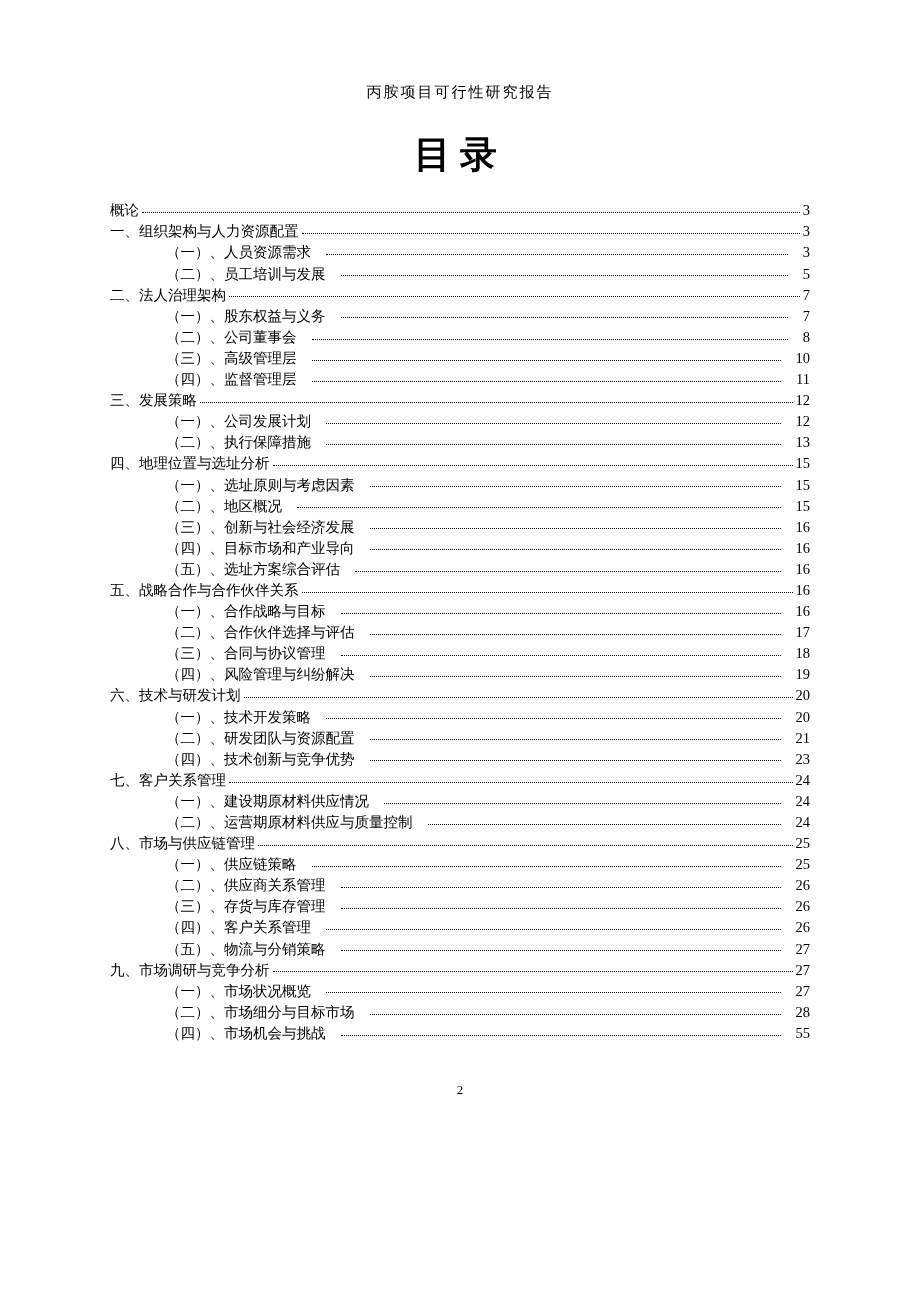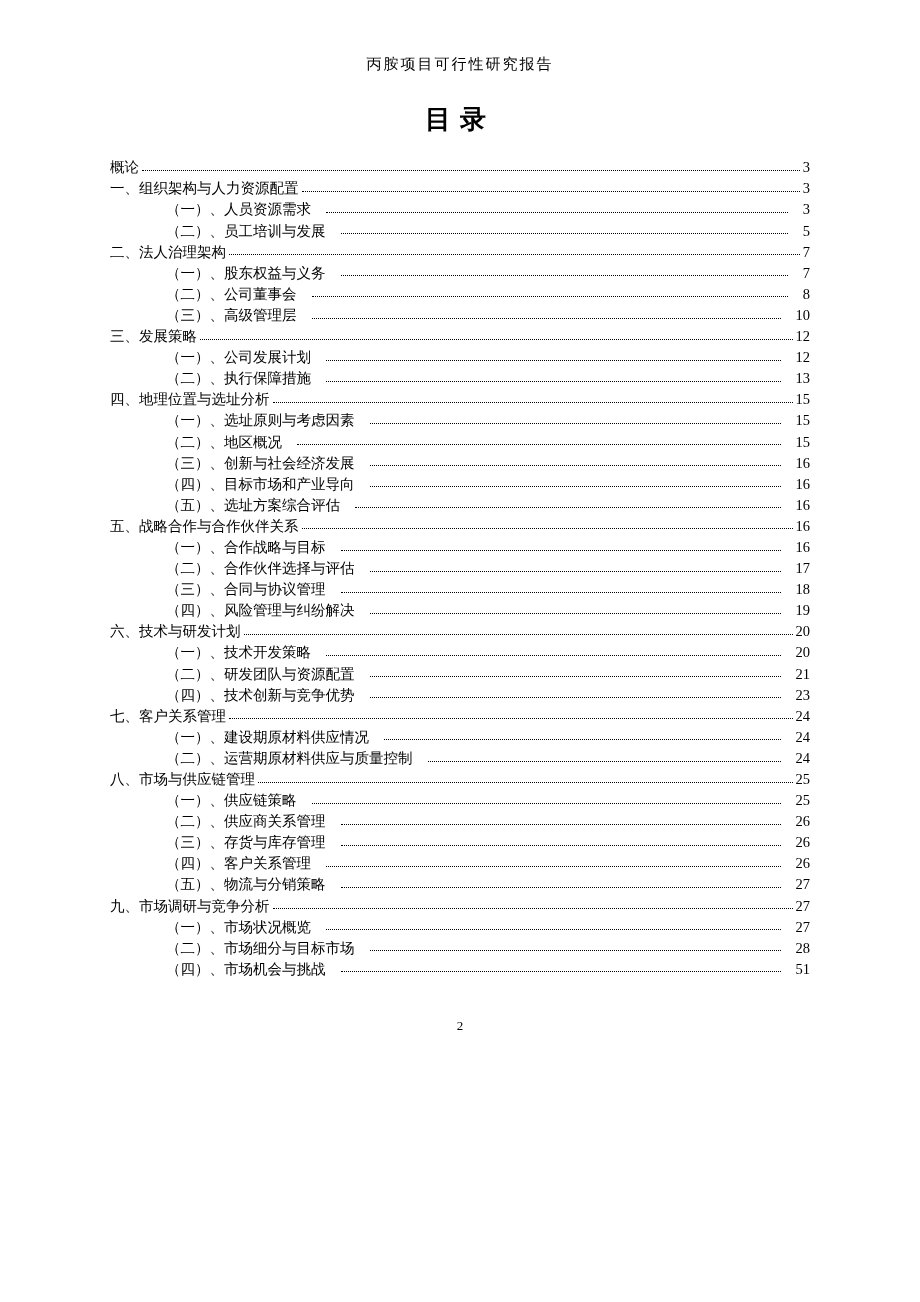--- a/index.html
+++ b/index.html
@@ -6,42 +6,43 @@
     margin: 0;
     padding: 0;
     background: #ffffff;
     font-family: "SimSun", "宋体", serif;
     color: #000;
     width: 920px;
   }
   .page {
     padding: 55px 110px 40px 110px;
     box-sizing: border-box;
+    margin-top: 28px;
   }
   .header-title {
     text-align: center;
     font-size: 15px;
     letter-spacing: 2px;
     margin-bottom: 28px;
   }
   .doc-title {
     text-align: center;
-    font-size: 26px;
+    font-size: 37px;
     font-weight: bold;
     letter-spacing: 9px;
     margin-bottom: 20px;
     font-family: "SimSun", "宋体", serif;
   }
   .toc {
     font-size: 14.5px;
     line-height: 1.0;
   }
   .toc-row {
     display: flex;
-    align-items: center;
+    align-items: flex-start;
     margin: 0;
     padding: 3.3px 0;
     white-space: nowrap;
   }
   .toc-row.level-0 { padding-left: 0; }
   .toc-row.level-1 { padding-left: 56px; gap: 12px; }
   .toc-label {
     flex: 0 0 auto;
   }
   .toc-dots {
@@ -100,20 +101,25 @@
       <div class="toc-row level-1">
         <span class="toc-label">（二）、公司董事会</span>
         <span class="toc-dots"></span>
         <span class="toc-page">8</span>
       </div>
       <div class="toc-row level-1">
         <span class="toc-label">（三）、高级管理层</span>
         <span class="toc-dots"></span>
         <span class="toc-page">10</span>
       </div>
+      <div class="toc-row level-1">
+        <span class="toc-label">（四）、监督管理层</span>
+        <span class="toc-dots"></span>
+        <span class="toc-page">11</span>
+      </div>
       <div class="toc-row level-0">
         <span class="toc-label">三、发展策略</span>
         <span class="toc-dots"></span>
         <span class="toc-page">12</span>
       </div>
       <div class="toc-row level-1">
         <span class="toc-label">（一）、公司发展计划</span>
         <span class="toc-dots"></span>
         <span class="toc-page">12</span>
       </div>
@@ -253,17 +259,17 @@
         <span class="toc-page">27</span>
       </div>
       <div class="toc-row level-1">
         <span class="toc-label">（二）、市场细分与目标市场</span>
         <span class="toc-dots"></span>
         <span class="toc-page">28</span>
       </div>
       <div class="toc-row level-1">
         <span class="toc-label">（四）、市场机会与挑战</span>
         <span class="toc-dots"></span>
-        <span class="toc-page">51</span>
+        <span class="toc-page">55</span>
       </div>
     </div>
   <div class="footer-pagenum">2</div>
 </div>
 
 </body></html>

